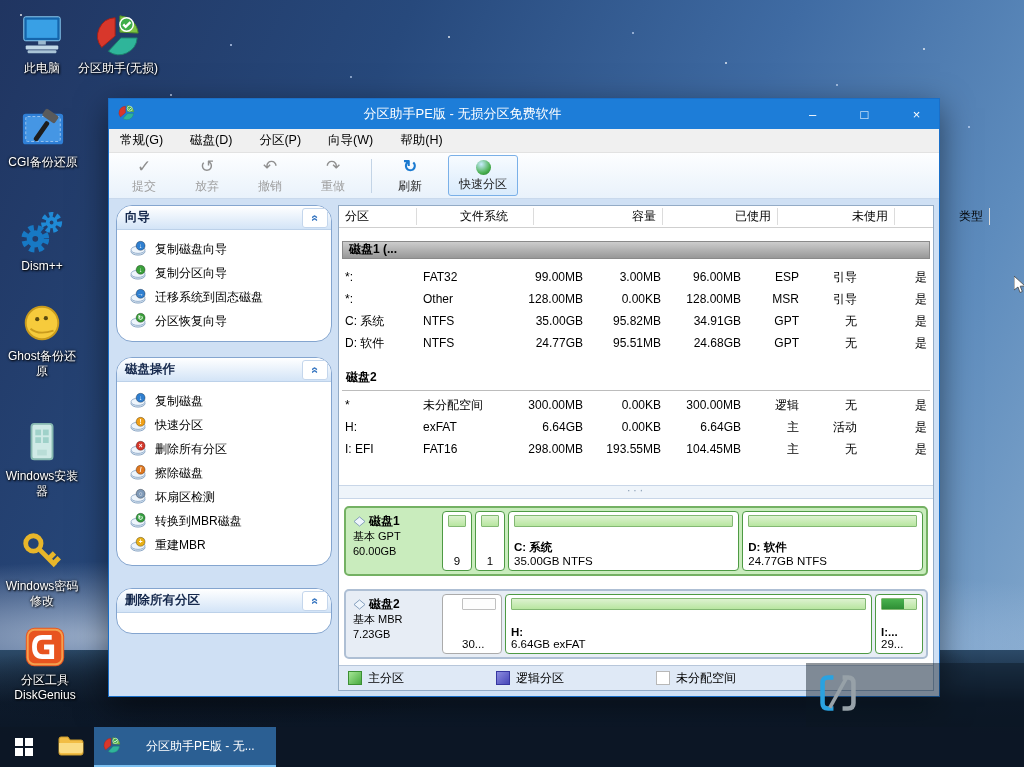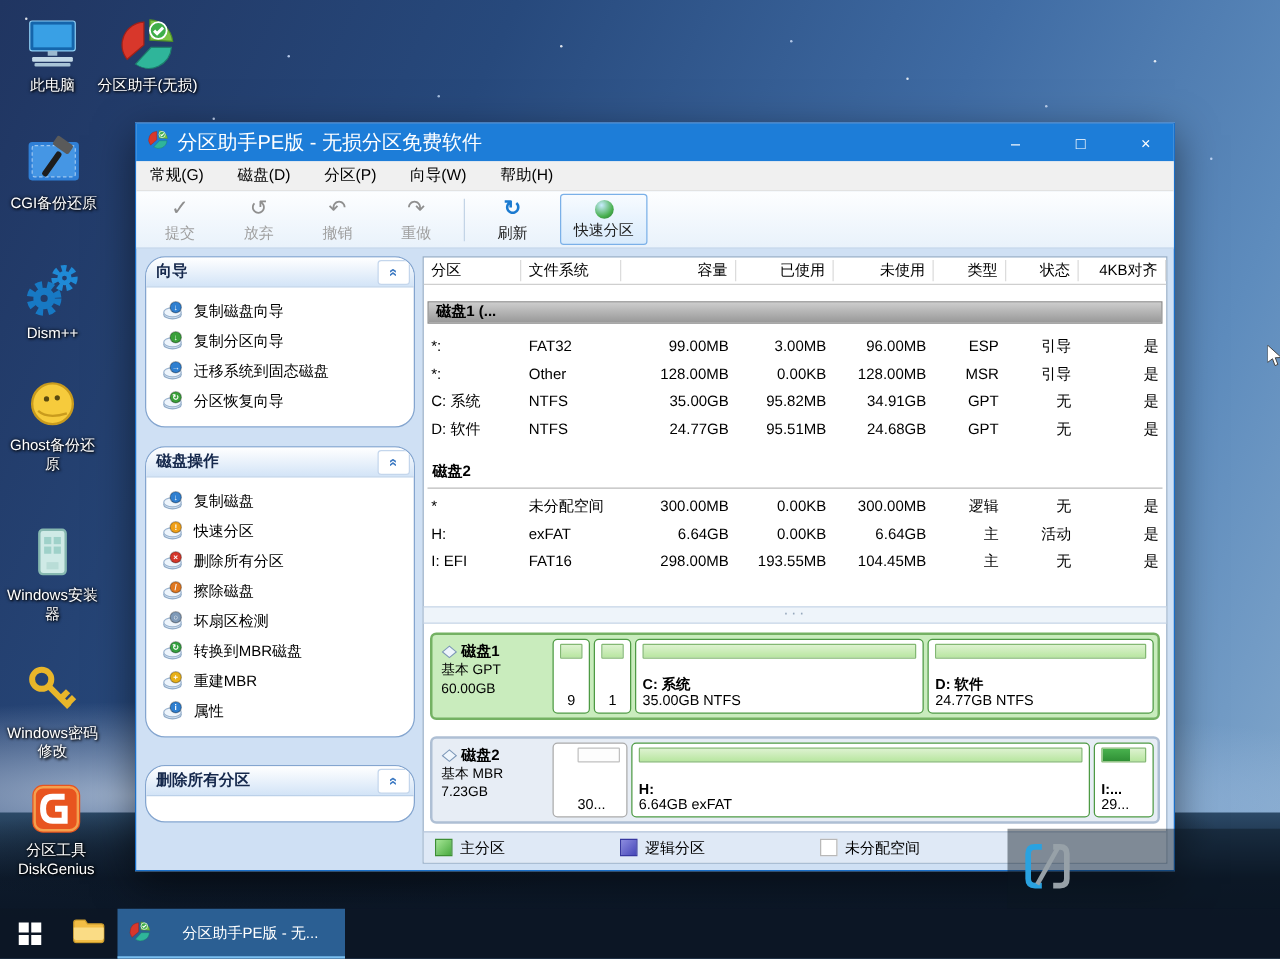--- a/index.html
+++ b/index.html
@@ -24,21 +24,21 @@
   .di-img{height:50px;display:flex;align-items:flex-end;justify-content:center;}
   .di-img svg{width:46px;height:46px;}
   .di-label{margin-top:3px;font-size:12px;color:#fff;line-height:1.25;
     text-shadow:1px 1px 2px #000,0 0 3px #000;}
   
   .win{position:absolute;left:108px;top:98px;width:830px;height:597px;
     border:1px solid #1a6fc8;background:#cfe0f4;display:flex;flex-direction:column;
     box-shadow:0 10px 30px rgba(0,0,0,.5);}
   .titlebar{height:30px;background:#1d7dd8;display:flex;align-items:center;padding-left:9px;gap:7px;flex:none;}
   .titlebar svg{width:17px;height:17px;}
-  .t-title{color:#fff;font-size:16px;flex:1;}
+  .t-title{color:#fff;font-size:13px;flex:1;text-align:center;}
   .t-ctrl{width:45px;height:30px;color:#fff;font-size:13px;display:grid;place-items:center;}
   .menubar{height:23px;background:#f0f0f0;border-bottom:1px solid #e2e2e2;display:flex;align-items:center;gap:27px;padding-left:11px;flex:none;}
   .menu-item{font-size:12.5px;color:#000;}
   .toolbar{height:45px;background:linear-gradient(#fdfeff,#e9f2fb);border-bottom:1px solid #c9d9ec;display:flex;align-items:center;padding-left:10px;gap:13px;flex:none;}
   .tb-btn{display:flex;flex-direction:column;align-items:center;width:50px;font-size:12px;color:#222;}
   .tb-btn.disabled{color:#9f9f9f;}
   .tb-ico{height:20px;font-size:17px;line-height:20px;color:#8f8f8f;}
   .tb-btn:not(.disabled) .tb-ico{color:#444;}
   .ico-refresh{color:#1b7ad0 !important;font-weight:bold;}
   .tb-btn.active{border:1px solid #7ab0e8;background:linear-gradient(#f7fbff,#d9ebfc);border-radius:3px;width:auto;padding:2px 10px;}
@@ -57,21 +57,21 @@
     display:grid;place-items:center;color:#3a78c2;font-size:12px;}
   .collapse-btn span{display:inline-block;transform:rotate(90deg);line-height:10px;}
   .panel-b{padding:7px 4px 8px;display:flex;flex-direction:column;}
   .side-item{display:flex;align-items:center;gap:9px;height:24px;padding-left:9px;font-size:12px;color:#000;}
   .pending .panel-b{min-height:20px;padding:0;}
   .panel.wizard{margin-bottom:15px;}
   .panel.diskops{margin-bottom:22px;}
   
   .rightpane{flex:1;background:#fff;border:1px solid #93abc6;display:flex;flex-direction:column;min-width:0;}
   .thead{display:grid;grid-template-columns:78px 80px 92px 78px 80px 58px 58px 1fr;height:21px;
-    align-items:center;border-bottom:1px solid #cfcfcf;font-size:12px;flex:none;}
+    align-items:center;border-bottom:1px solid #cfcfcf;font-size:12px;flex:none;gap:37px;}
   .th{padding:0 6px;border-right:1px solid #dcdcdc;white-space:nowrap;overflow:hidden;}
   .tbody{flex:1;overflow:hidden;font-size:12px;}
   .num{text-align:right;}
   .group-bar{margin:13px 3px 7px;height:16px;line-height:15px;font-weight:bold;padding-left:6px;
     background:linear-gradient(#cdcdcd,#989898);border:1px solid #8a8a8a;color:#000;}
   .group-plain{margin:13px 3px 3px;font-weight:bold;padding:2px 4px 4px;border-bottom:1px solid #bcbcbc;}
   .trow{display:grid;grid-template-columns:78px 80px 92px 78px 80px 58px 58px 1fr;height:22px;line-height:22px;}
   .td{padding:0 6px;white-space:nowrap;overflow:hidden;}
   .splitter{height:12px;border-top:1px solid #c8d6e8;border-bottom:1px solid #c8d6e8;background:#eef4fa;
     text-align:center;color:#96a8bc;font-size:13px;line-height:7px;letter-spacing:2px;flex:none;}
@@ -384,29 +384,20 @@
             </div>
             <div class="side-item">
               <span><svg width="16" height="16" viewBox="0 0 16 16">
                   <ellipse cx="8" cy="11.5" rx="7" ry="3.6" fill="#d5e4f2" stroke="#8fa9c6"></ellipse>
                   <ellipse cx="8" cy="9.8" rx="7" ry="3.6" fill="#eef5fc" stroke="#9db5d0"></ellipse>
                   <circle cx="10.6" cy="5.8" r="4.5" fill="#e8b018" stroke="rgba(0,0,0,.3)"></circle>
                   <text x="10.6" y="8" font-size="6.5" text-anchor="middle" fill="#fff" font-weight="bold">+</text>
                 </svg></span>
               <span>重建MBR</span>
             </div>
-            <div class="side-item">
-              <span><svg width="16" height="16" viewBox="0 0 16 16">
-                  <ellipse cx="8" cy="11.5" rx="7" ry="3.6" fill="#d5e4f2" stroke="#8fa9c6"></ellipse>
-                  <ellipse cx="8" cy="9.8" rx="7" ry="3.6" fill="#eef5fc" stroke="#9db5d0"></ellipse>
-                  <circle cx="10.6" cy="5.8" r="4.5" fill="#2f7fd0" stroke="rgba(0,0,0,.3)"></circle>
-                  <text x="10.6" y="8" font-size="6.5" text-anchor="middle" fill="#fff" font-weight="bold">i</text>
-                </svg></span>
-              <span>属性</span>
-            </div>
           </div>
         </div>
         <div class="panel pending">
           <div class="panel-h">
             <span>删除所有分区</span>
             <span class="collapse-btn">
               <span>«</span>
             </span>
           </div>
           <div class="panel-b"></div>

